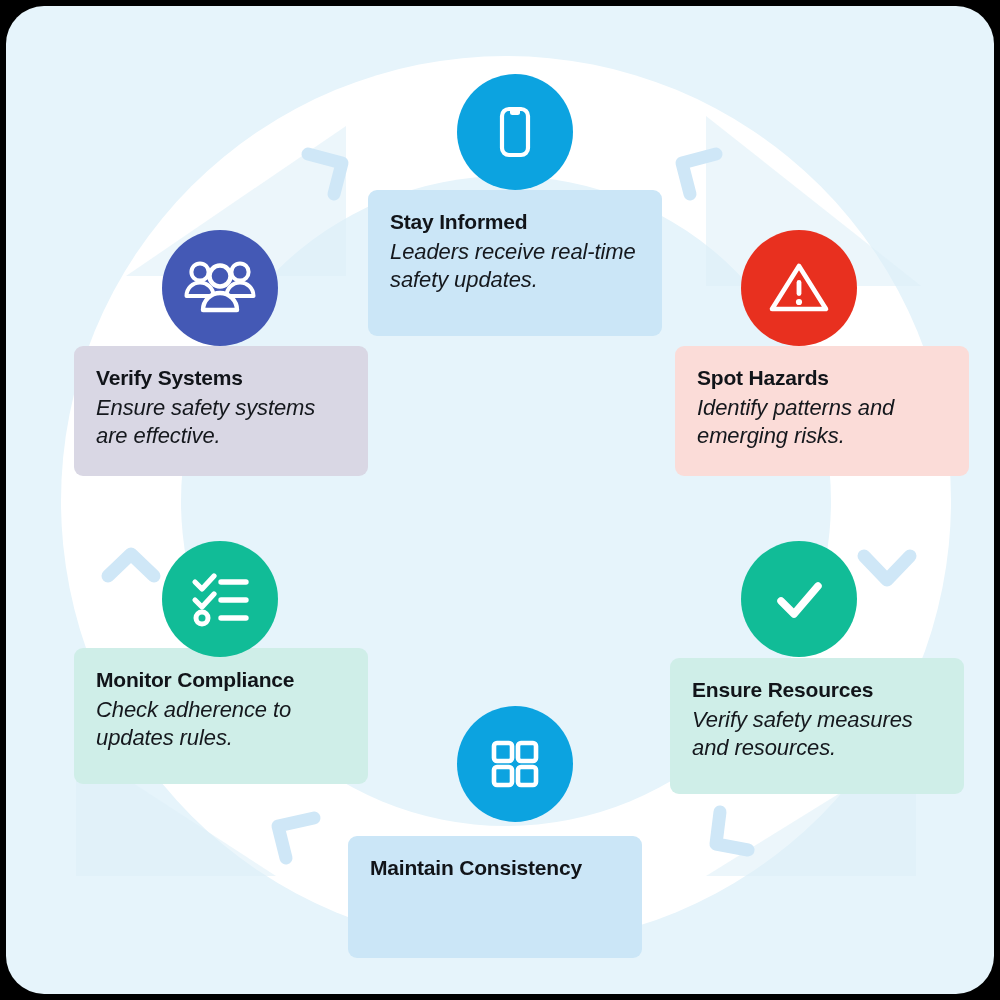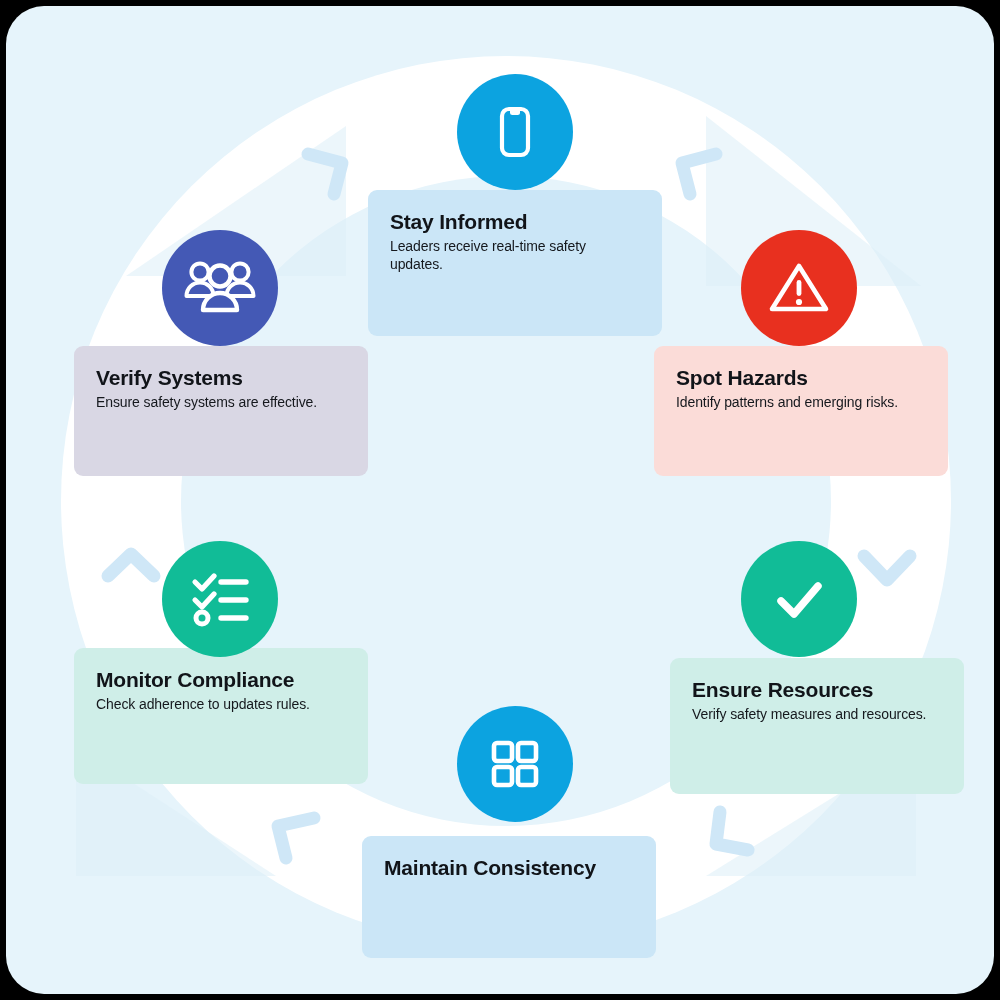--- a/index.html
+++ b/index.html
@@ -44,29 +44,30 @@
   
   .card{
     position:absolute;border-radius:9px;z-index:3;
     padding:20px 22px 22px 22px;box-sizing:border-box;
   }
   .card .t{
     font-size:21px;font-weight:bold;color:#111419;
     letter-spacing:-.2px;line-height:1.18;margin:0 0 3px 0;
   }
   .card .d{
-    font-size:14px;color:#15181d;line-height:1.28;margin:0;
+    font-size:22px;color:#15181d;line-height:1.28;margin:0;
     letter-spacing:-.1px;
+    font-style:italic;
   }
 
   
   #card-stay       {left:362px; top:184px; width:294px; height:146px;}
-  #card-hazards    {left:648px; top:340px; width:294px; height:130px;}
+  #card-hazards    {left:669px; top:340px; width:294px; height:130px;}
   #card-resources  {left:648px; top:652px; width:294px; height:136px;margin-left:16px;}
-  #card-consistency{left:356px; top:830px; width:294px; height:122px;}
+  #card-consistency{left:342px; top:830px; width:294px; height:122px;}
   #card-monitor    {left:68px;  top:642px; width:294px; height:136px;}
   #card-verify     {left:68px;  top:340px; width:294px; height:130px;}
 
   
   #ic-stay       {left:451px; top:68px;}
   #ic-hazards    {left:735px; top:224px;}
   #ic-resources  {left:735px; top:535px;}
   #ic-consistency{left:451px; top:700px;}
   #ic-monitor    {left:156px; top:535px;}
   #ic-verify     {left:156px; top:224px;}

